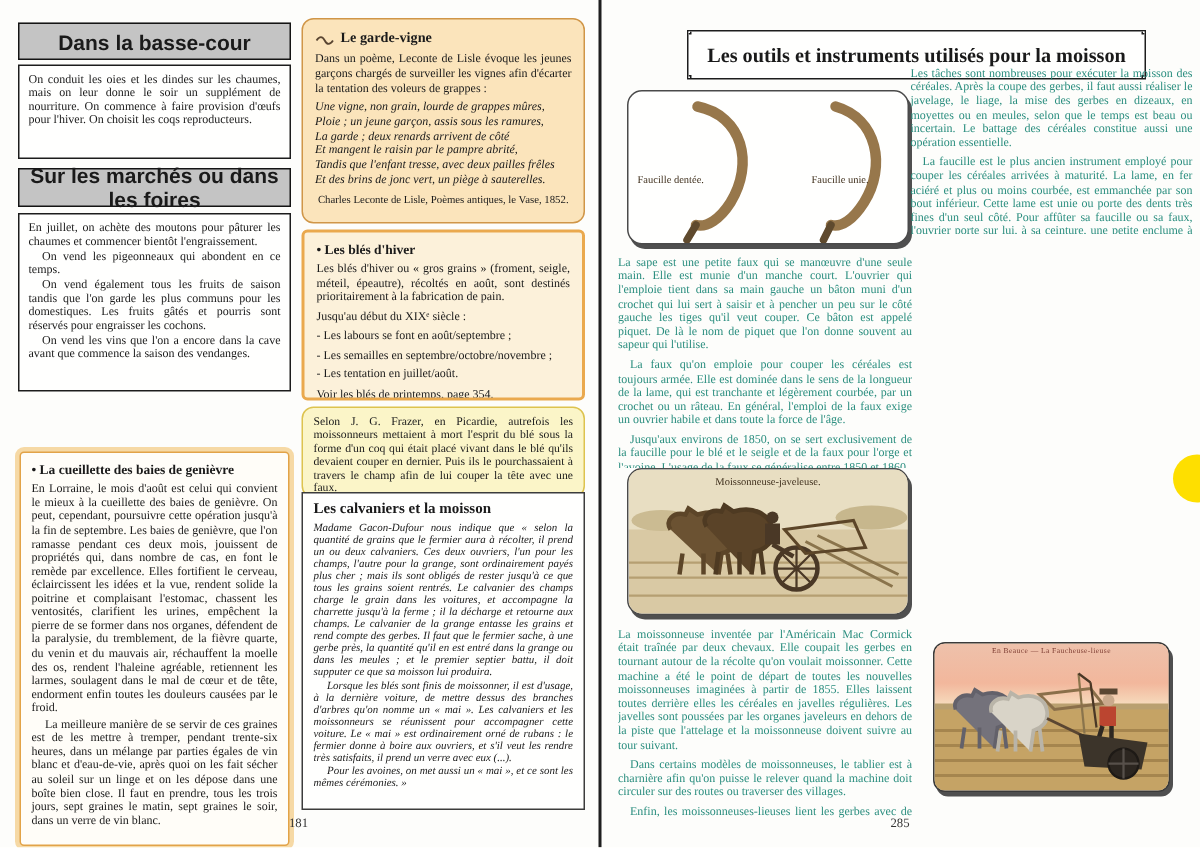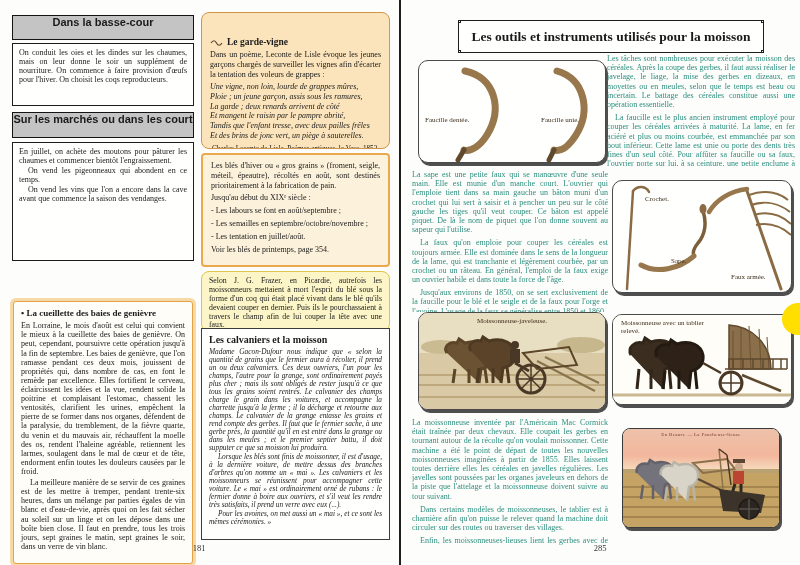--- a/index.html
+++ b/index.html
@@ -4,32 +4,32 @@
 <style>
   * { margin:0; padding:0; box-sizing:border-box; }
   html,body { width:800px; height:565px; background:#ffffff; }
   body { font-family:"Liberation Serif", serif; color:#1a1a1a; }
   .book { position:relative; width:800px; height:565px; background:#fdfdfb; overflow:hidden; }
   .abs { position:absolute; }
 
   .spine { left:399px; top:0; width:2px; height:565px; background:#1f1f1f; }
 
   
-  .hdrbox { background:#c4c4c4; border:1.5px solid #141414; display:flex; align-items:flex-start; justify-content:center;
-            font-family:"Liberation Sans", sans-serif; font-weight:bold; font-size:11px; text-align:center; }
+  .hdrbox { background:#c4c4c4; border:1.5px solid #141414; display:flex; align-items:center; justify-content:center;
+            font-family:"Liberation Sans", sans-serif; font-weight:bold; font-size:14px; text-align:center; }
   .bodybox { border:1.3px solid #1c1c1c; background:#fffffe; padding:4px 6px; font-size:8px; line-height:1.13; overflow:hidden; }
   .bodybox p, .tb p { text-align:justify; }
   .bodybox p + p { text-indent:9px; margin-top:1px; }
 
   .genievre { border:1px solid #e2a348; box-shadow:0 0 0 3px #f6d9a5; border-radius:3px; background:#fffdf8;
               padding:6px 7px; font-size:8px; line-height:1.14; overflow:hidden;margin-top:32px; }
   .genievre h3 { font-size:9px; margin-bottom:3px; }
   .genievre p + p { text-indent:9px; margin-top:2px; }
 
-  .gardevigne { background:#fbe4bb; border:1px solid #d09648; border-radius:8px; padding:24px 8px;
+  .gardevigne { background:#fbe4bb; border:1px solid #d09648; border-radius:8px; padding:8px 8px;
                 font-size:8px; line-height:1.2; overflow:hidden; }
   .gardevigne h3 { font-size:9.5px; margin-bottom:2px; display:flex; align-items:center; gap:4px; }
   .verse { margin-top:3px; }
   .verse p { font-style:italic; line-height:1.22; }
   .attrib { margin-top:4px; font-size:7.2px; text-align:center; }
 
   .bles { background:#fcf1da; border:2px solid #eaa94e; border-radius:4px; padding:6px 8px;
           font-size:8px; line-height:1.22; overflow:hidden; }
   .bles h3 { font-size:9px; margin-bottom:2px; }
   .bles .sub { margin-top:3px; }
@@ -72,25 +72,26 @@
   <div class="abs" style="left:0; top:0; width:399px; height:565px;">
 
     <div class="abs hdrbox" style="left:12px; top:15px; width:182px; height:25px;">
       <span>Dans la basse-cour</span>
     </div>
     <div class="abs bodybox" style="left:12px; top:43px; width:182px; height:63px;">
       <p>On conduit les oies et les dindes sur les chaumes, mais on leur donne le soir un supplément de nourriture. On commence à faire provision d'œufs pour l'hiver. On choisit les coqs reproducteurs.</p>
     </div>
 
     <div class="abs hdrbox" style="left:12px; top:112px; width:182px; height:26px;">
-      <span>Sur les marchés ou dans les court</span>
+      <span>Sur les marchés ou dans les foires</span>
     </div>
     <div class="abs bodybox" style="left:12px; top:142px; width:182px; height:119px;">
         <p>En juillet, on achète des moutons pour pâturer les chaumes et commencer bientôt l'engraissement.</p>
         <p>On vend les pigeonneaux qui abondent en ce temps.</p>
+        <p>On vend également tous les fruits de saison tandis que l'on garde les plus communs pour les domestiques. Les fruits gâtés et pourris sont réservés pour engraisser les cochons.</p>
         <p>On vend les vins que l'on a encore dans la cave avant que commence la saison des vendanges.</p>
       </div>
 
     <div class="abs genievre" style="left:13px; top:269px; width:180px; height:263px;">
       <h3>• La cueillette des baies de genièvre</h3>
       <div class="tb">
           <p>En Lorraine, le mois d'août est celui qui convient le mieux à la cueillette des baies de genièvre. On peut, cependant, poursuivre cette opération jusqu'à la fin de septembre. Les baies de genièvre, que l'on ramasse pendant ces deux mois, jouissent de propriétés qui, dans nombre de cas, en font le remède par excellence. Elles fortifient le cerveau, éclaircissent les idées et la vue, rendent solide la poitrine et complaisant l'estomac, chassent les ventosités, clarifient les urines, empêchent la pierre de se former dans nos organes, défendent de la paralysie, du tremblement, de la fièvre quarte, du venin et du mauvais air, réchauffent la moelle des os, rendent l'haleine agréable, retiennent les larmes, soulagent dans le mal de cœur et de tête, endorment enfin toutes les douleurs causées par le froid.</p>
           <p>La meilleure manière de se servir de ces graines est de les mettre à tremper, pendant trente-six heures, dans un mélange par parties égales de vin blanc et d'eau-de-vie, après quoi on les fait sécher au soleil sur un linge et on les dépose dans une boîte bien close. Il faut en prendre, tous les trois jours, sept graines le matin, sept graines le soir, dans un verre de vin blanc.</p>
         </div>
     </div>
@@ -99,31 +100,32 @@
       <h3>
         <span>
           <svg width="13" height="7" viewBox="0 0 13 7">
               <path d="M1,4 C3,1 5,1 6.5,4 C8,7 10,7 12,4" stroke="#5a4632" stroke-width="1.2" fill="none"></path>
             </svg>
         </span>
         <span>Le garde-vigne</span>
       </h3>
       <p class="tb" style="text-align:justify;">Dans un poème, Leconte de Lisle évoque les jeunes garçons chargés de surveiller les vignes afin d'écarter la tentation des voleurs de grappes :</p>
       <div class="verse">
-          <p>Une vigne, non loin, lourde de grappes mûres,</p>
+          <p>Une vigne, non grain, lourde de grappes mûres,</p>
           <p>Ploie ; un jeune garçon, assis sous les ramures,</p>
           <p>La garde ; deux renards arrivent de côté</p>
           <p>Et mangent le raisin par le pampre abrité,</p>
           <p>Tandis que l'enfant tresse, avec deux pailles frêles</p>
           <p>Et des brins de jonc vert, un piège à sauterelles.</p>
         </div>
       <div class="attrib">Charles Leconte de Lisle, Poèmes antiques, le Vase, 1852.</div>
     </div>
 
     <div class="abs bles" style="left:201px; top:153px; width:189px; height:114px;">
+      <h3>• Les blés d'hiver</h3>
       <p style="text-align:justify;">Les blés d'hiver ou « gros grains » (froment, seigle, méteil, épeautre), récoltés en août, sont destinés prioritairement à la fabrication de pain.</p>
       <p class="sub">Jusqu'au début du XIXᵉ siècle :</p>
       <div class="items">
           <p>- Les labours se font en août/septembre ;</p>
           <p>- Les semailles en septembre/octobre/novembre ;</p>
           <p>- Les tentation en juillet/août.</p>
         </div>
       <p class="foot">Voir les blés de printemps, page 354.</p>
     </div>
 
@@ -156,49 +158,31 @@
     <div class="abs imgbox" style="left:17px; top:60px; width:188px; height:103px;">
       <svg width="188" height="103" viewBox="0 0 188 103">
         <path d="M46,10 C76,16 84,48 68,74 C61,85 52,91 45,89" fill="none" stroke="#97774b" stroke-width="7" stroke-linecap="round"></path>
         <path d="M45,89 L39,99" stroke="#5f4a2e" stroke-width="5" stroke-linecap="round"></path>
         <path d="M138,10 C166,18 172,50 157,74 C150,85 142,91 135,89" fill="none" stroke="#97774b" stroke-width="7" stroke-linecap="round"></path>
         <path d="M135,89 L130,99" stroke="#5f4a2e" stroke-width="5" stroke-linecap="round"></path>
       </svg>
       <div class="cap" style="left:6px; top:55px;">Faucille dentée.</div>
       <div class="cap" style="left:98px; top:55px;padding-left:24px;">Faucille unie.</div>
     </div>
-    <div class="abs teal" style="left:206px; top:54px; width:188px; height:112px; overflow:hidden;">
+    <div class="abs teal" style="left:206px; top:44px; width:188px; height:112px; overflow:hidden;">
         <p>Les tâches sont nombreuses pour exécuter la moisson des céréales. Après la coupe des gerbes, il faut aussi réaliser le javelage, le liage, la mise des gerbes en dizeaux, en moyettes ou en meules, selon que le temps est beau ou incertain. Le battage des céréales constitue aussi une opération essentielle.</p>
         <p>La faucille est le plus ancien instrument employé pour couper les céréales arrivées à maturité. La lame, en fer aciéré et plus ou moins courbée, est emmanchée par son bout inférieur. Cette lame est unie ou porte des dents très fines d'un seul côté. Pour affûter sa faucille ou sa faux, l'ouvrier porte sur lui, à sa ceinture, une petite enclume à rebattre, portative, ainsi qu'une petite pierre à aiguiser.</p>
       </div>
 
     <div class="abs teal" style="left:11px; top:170px; width:196px; height:142px; overflow:hidden;">
         <p>La sape est une petite faux qui se manœuvre d'une seule main. Elle est munie d'un manche court. L'ouvrier qui l'emploie tient dans sa main gauche un bâton muni d'un crochet qui lui sert à saisir et à pencher un peu sur le côté gauche les tiges qu'il veut couper. Ce bâton est appelé piquet. De là le nom de piquet que l'on donne souvent au sapeur qui l'utilise.</p>
         <p>La faux qu'on emploie pour couper les céréales est toujours armée. Elle est dominée dans le sens de la longueur de la lame, qui est tranchante et légèrement courbée, par un crochet ou un râteau. En général, l'emploi de la faux exige un ouvrier habile et dans toute la force de l'âge.</p>
         <p>Jusqu'aux environs de 1850, on se sert exclusivement de la faucille pour le blé et le seigle et de la faux pour l'orge et l'avoine. L'usage de la faux se généralise entre 1850 et 1860.</p>
       </div>
 
-    <div class="abs imgbox" style="left:211px; top:180px; width:180px; height:113px;">
-      <svg width="180" height="113" viewBox="0 0 180 113">
-        <path d="M14,108 L20,10" stroke="#8a6b44" stroke-width="2.5" stroke-linecap="round"></path>
-        <path d="M20,10 C25,4 33,5 36,11" stroke="#8a6b44" stroke-width="2.5" fill="none" stroke-linecap="round"></path>
-        <path d="M90,30 C94,42 92,54 85,62 C81,67 79,71 81,75" stroke="#7b5e3a" stroke-width="3.5" fill="none" stroke-linecap="round"></path>
-        <ellipse cx="90" cy="28" rx="3.5" ry="5" fill="#8a6b44"></ellipse>
-        <path d="M81,75 C66,88 44,93 28,84" stroke="#97774b" stroke-width="5" fill="none" stroke-linecap="round"></path>
-        <path d="M168,108 L134,10" stroke="#8a6b44" stroke-width="3" stroke-linecap="round"></path>
-        <path d="M134,8 C117,10 103,19 96,31" stroke="#97774b" stroke-width="4.5" fill="none" stroke-linecap="round"></path>
-        <path d="M136,14 C151,9 165,11 175,19" stroke="#8a6b44" stroke-width="2" fill="none"></path>
-        <path d="M138,24 C153,19 167,23 177,31" stroke="#8a6b44" stroke-width="2" fill="none"></path>
-        <path d="M141,34 C155,30 168,34 178,43" stroke="#8a6b44" stroke-width="2" fill="none"></path>
-        <path d="M143,44 C157,41 169,46 178,54" stroke="#8a6b44" stroke-width="2" fill="none"></path>
-      </svg>
-      <div class="cap" style="left:32px; top:14px;">Crochet.</div>
-      <div class="cap" style="left:58px; top:76px;">Sape.</div>
-      <div class="cap" style="left:118px; top:92px;">Faux armée.</div>
-    </div>
 
     <div class="abs imgbox" style="left:17px; top:312px; width:188px; height:98px;">
       <svg width="188" height="98" viewBox="0 0 188 98">
         <rect width="188" height="98" fill="#d9c9a4"></rect>
         <rect width="188" height="40" fill="#e8dec2"></rect>
         <ellipse cx="162" cy="32" rx="24" ry="8" fill="#c7b78d"></ellipse>
         <ellipse cx="22" cy="34" rx="20" ry="7" fill="#cbbb92"></ellipse>
         <path d="M0,62 H188 M0,72 H188 M0,84 H188" stroke="#b59f72" stroke-width="1.5"></path>
         <path d="M118,48 L176,78 M126,44 L180,70" stroke="#8a744c" stroke-width="2"></path>
         <path d="M28,40 C24,34 30,28 38,30 L40,26 L46,30 C60,26 72,30 74,40 C75,48 70,54 62,56 L60,70 M36,56 L34,70 M50,56 L50,70 M66,56 L68,70" stroke="#5c4528" stroke-width="3" fill="#6b5232"></path>
@@ -206,36 +190,20 @@
         <circle cx="96" cy="32" r="4" fill="#4a3826"></circle>
         <rect x="91" y="36" width="10" height="14" fill="#4a3826"></rect>
         <path d="M96,50 L110,58" stroke="#4a3826" stroke-width="3"></path>
         <circle cx="112" cy="66" r="14" fill="none" stroke="#4a3826" stroke-width="3"></circle>
         <path d="M112,52 L112,80 M98,66 L126,66 M102,56 L122,76 M102,76 L122,56" stroke="#4a3826" stroke-width="1.5"></path>
         <path d="M104,40 L150,34 L158,52 L118,56 Z" fill="none" stroke="#5c4528" stroke-width="2"></path>
       </svg>
       <div class="cap" style="left:0; right:0; top:4px; text-align:center;">Moissonneuse-javeleuse.</div>
     </div>
 
-    <div class="abs imgbox" style="left:211px; top:314px; width:180px; height:91px;">
-      <svg width="180" height="91" viewBox="0 0 180 91">
-        <rect width="180" height="91" fill="#fffdf8"></rect>
-        <path d="M0,80 H180" stroke="#c9b892" stroke-width="3"></path>
-        <path d="M18,40 C14,32 22,26 30,28 L32,23 L38,27 C52,23 62,28 64,38 C65,47 60,52 52,54 L50,74 M26,54 L24,74 M38,54 L38,74 M56,52 L58,74" stroke="#32261a" stroke-width="3" fill="#3b2d1f"></path>
-        <path d="M44,42 C40,34 48,28 56,30 L58,25 L64,29 C78,25 88,30 90,40 C91,49 86,54 78,56 L76,74 M52,56 L50,74 M66,56 L66,74 M82,54 L84,74" stroke="#231a12" stroke-width="3" fill="#2e2218"></path>
-        <path d="M90,48 L108,58" stroke="#4a3826" stroke-width="2.5"></path>
-        <path d="M116,10 A44,44 0 0 1 158,54 L116,54 Z" fill="#8a6f4a" stroke="#5f4a2e" stroke-width="1.5"></path>
-        <path d="M120,16 L120,54 M128,12 L128,54 M136,11 L138,54 M146,14 L148,54 M154,22 L156,54" stroke="#6b5232" stroke-width="1"></path>
-        <path d="M112,54 L174,54 M116,54 L116,44 L174,44 L174,54 M120,44 L120,54 M130,44 L130,54 M140,44 L140,54 M150,44 L150,54 M160,44 L160,54 M168,44 L168,54" stroke="#5f4a2e" stroke-width="1.5" fill="none"></path>
-        <circle cx="118" cy="68" r="11" fill="none" stroke="#4a3826" stroke-width="3"></circle>
-        <path d="M118,57 L118,79 M107,68 L129,68" stroke="#4a3826" stroke-width="1.5"></path>
-        <path d="M129,60 L168,76" stroke="#5f4a2e" stroke-width="2.5"></path>
-      </svg>
-      <div class="cap" style="left:8px; top:5px; width:84px; line-height:1.1;">Moissonneuse avec un tablier relevé.</div>
-    </div>
 
     <div class="abs teal" style="left:11px; top:418px; width:196px; height:128px; overflow:hidden;">
         <p>La moissonneuse inventée par l'Américain Mac Cormick était traînée par deux chevaux. Elle coupait les gerbes en tournant autour de la récolte qu'on voulait moissonner. Cette machine a été le point de départ de toutes les nouvelles moissonneuses imaginées à partir de 1855. Elles laissent toutes derrière elles les céréales en javelles régulières. Les javelles sont poussées par les organes javeleurs en dehors de la piste que l'attelage et la moissonneuse doivent suivre au tour suivant.</p>
         <p>Dans certains modèles de moissonneuses, le tablier est à charnière afin qu'on puisse le relever quand la machine doit circuler sur des routes ou traverser des villages.</p>
         <p>Enfin, les moissonneuses-lieuses lient les gerbes avec de la ficelle ou de la paille.</p>
       </div>
 
     <div class="abs postcard" style="left:221px; top:428px; width:158px; height:100px;">
       <svg width="158" height="98" viewBox="0 0 158 98">
         <defs>

